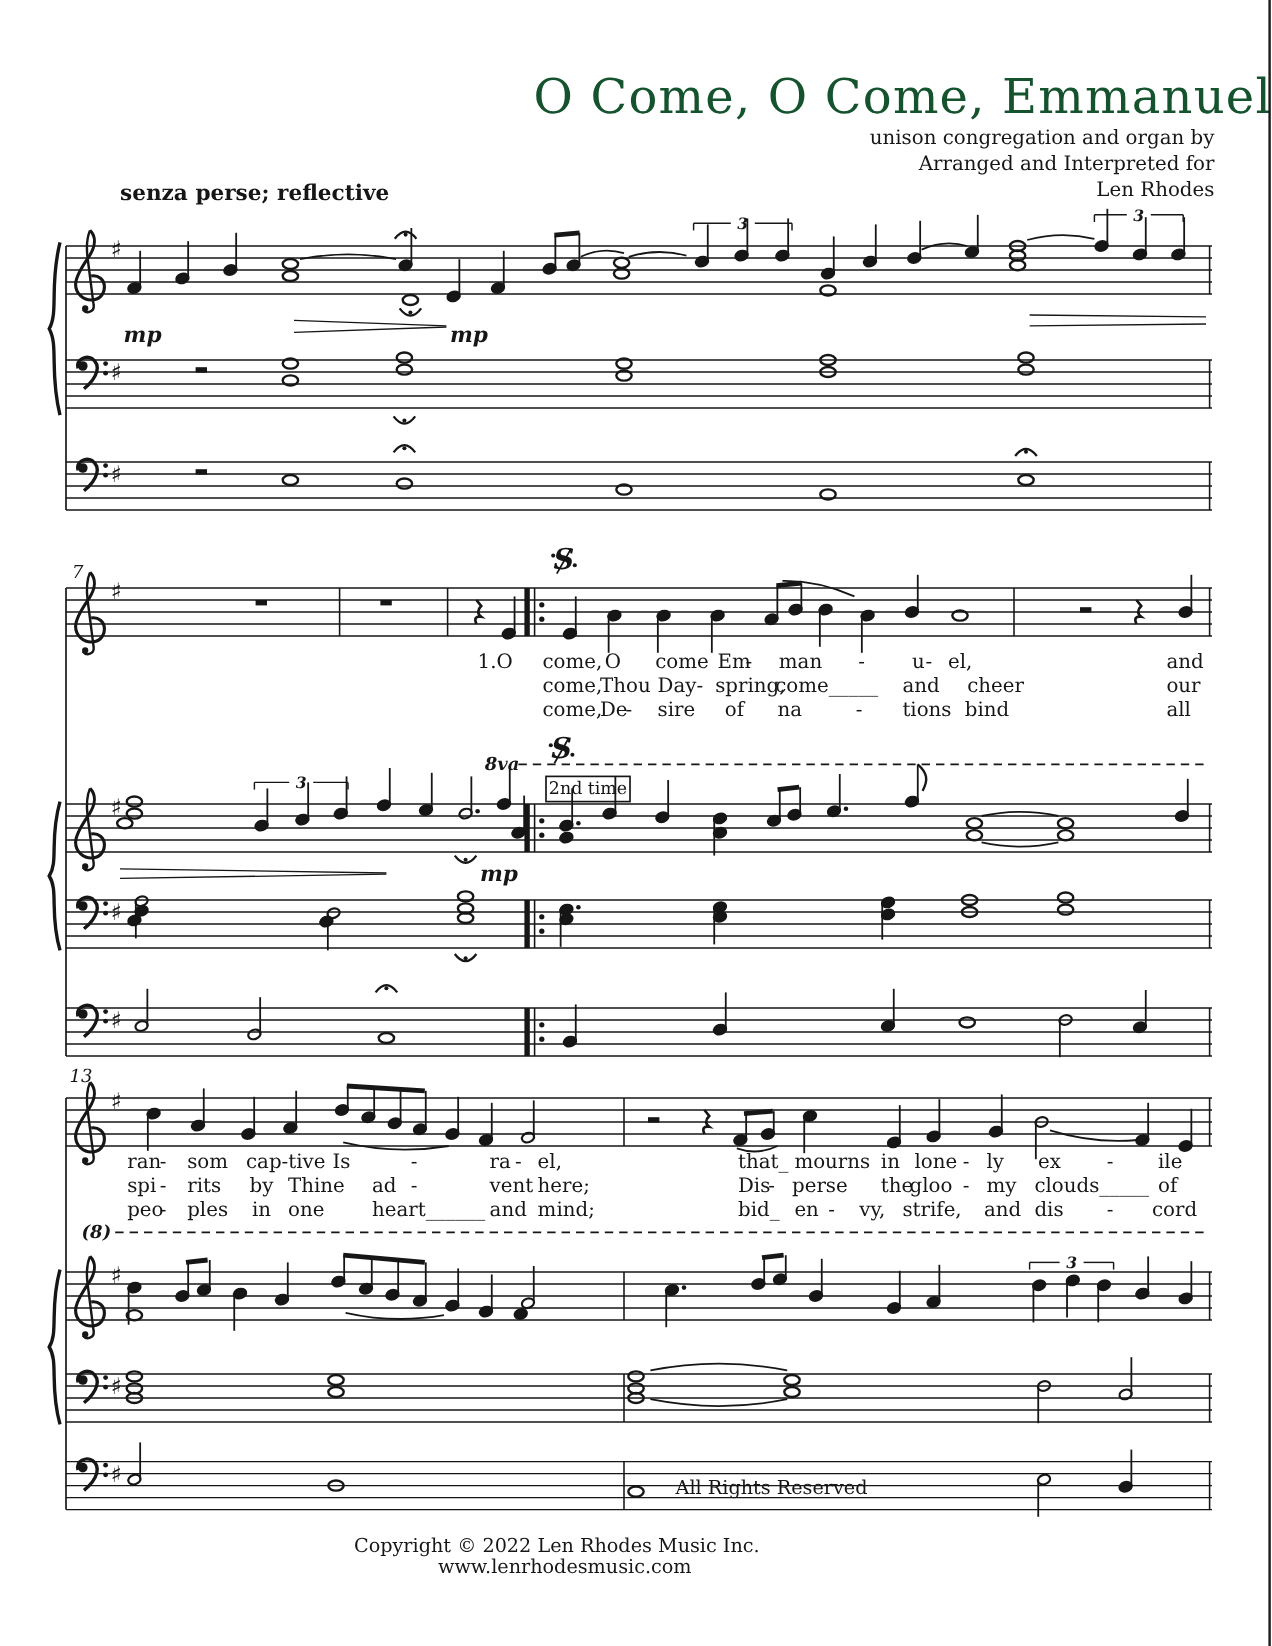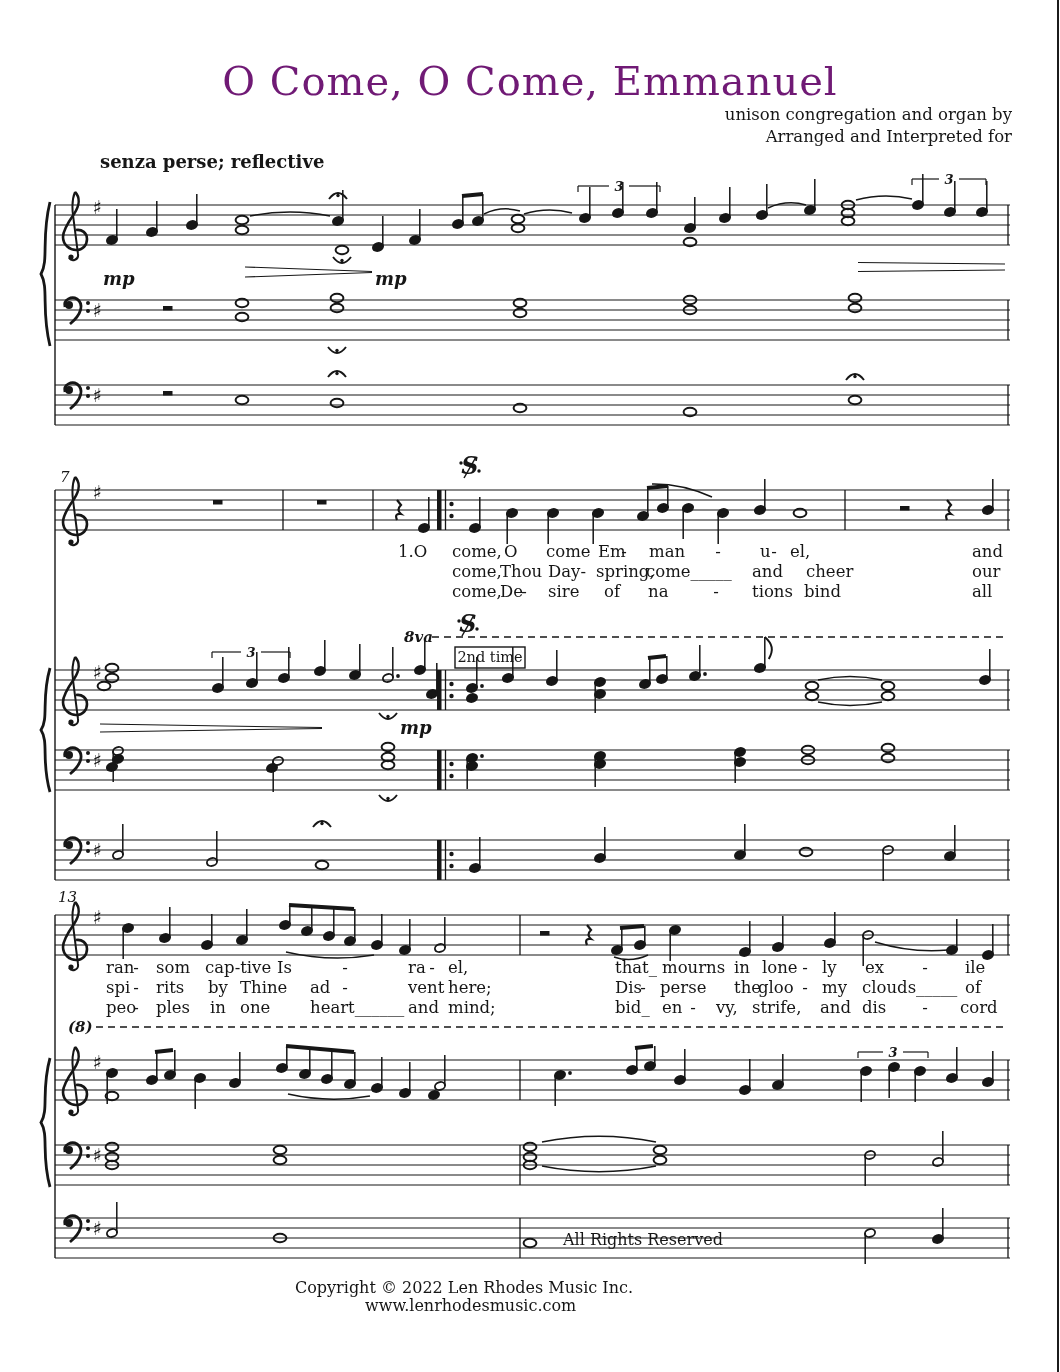--- a/index.html
+++ b/index.html
@@ -1,19 +1,19 @@
 <!DOCTYPE html>
 <html><head>
 <meta charset="utf-8">
 <style>
   *{margin:0;padding:0;box-sizing:border-box}
   html,body{background:#e8e8e8}
   .page{position:relative;width:1060px;height:1372px;background:#ffffff;overflow:hidden;color:#161616;margin:0 auto}
-  .title{position:absolute;top:58px;left:0;width:100%;text-align:center;
-         font:40px "DejaVu Serif",serif;letter-spacing:1px;color:#701a75}
+  .title{position:absolute;top:58px;left:0;width:100%;text-align:right;
+         font:40px "DejaVu Serif",serif;letter-spacing:1px;color:#14532d}
   .attribution{position:absolute;top:104px;right:48px;text-align:right;
          font:16.5px "DejaVu Serif",serif;line-height:21.5px}
   .tempo{position:absolute;top:151px;left:100px;font:bold 18px "DejaVu Serif",serif}
   .copyright{position:absolute;top:1278px;left:0;width:928px;text-align:center;font:16px "DejaVu Serif",serif}
   .website{position:absolute;top:1296px;left:365px;font:16px "DejaVu Serif",serif}
   .rights{position:absolute;top:1230px;left:563px;font:16px "DejaVu Serif",serif}
   .scan-edge{position:absolute;top:0;right:1px;width:2.5px;height:1372px;background:#1b1b1b}
   #score{position:absolute;top:0;left:0}
   svg text{fill:#161616}
   .sharp{font:19px "DejaVu Sans",sans-serif}
@@ -26,20 +26,21 @@
   .segno{font:italic bold 24px "DejaVu Serif",serif}
 </style>
 </head>
 <body>
 
 <div class="page">
   <div class="title">O Come, O Come, Emmanuel</div>
   <div class="attribution">
     <div>unison congregation and organ by</div>
     <div>Arranged and Interpreted for</div>
+    <div>Len Rhodes</div>
   </div>
   <div class="tempo">senza perse; reflective</div>
 
   <svg id="score" width="1060" height="1372" viewBox="0 0 1060 1372">
       <line x1="55" y1="205" x2="55" y2="425" stroke="#161616" stroke-width="1.4"></line>
       <path d="M 50 202 C 41 238 49 259.6 41 274 C 49 288.4 41 310 50 346" fill="none" stroke="#161616" stroke-width="2.8"></path>
       <line x1="55" y1="205" x2="1010" y2="205" stroke="#161616" stroke-width="1.1"></line>
       <line x1="55" y1="215" x2="1010" y2="215" stroke="#161616" stroke-width="1.1"></line>
       <line x1="55" y1="225" x2="1010" y2="225" stroke="#161616" stroke-width="1.1"></line>
       <line x1="55" y1="235" x2="1010" y2="235" stroke="#161616" stroke-width="1.1"></line>

